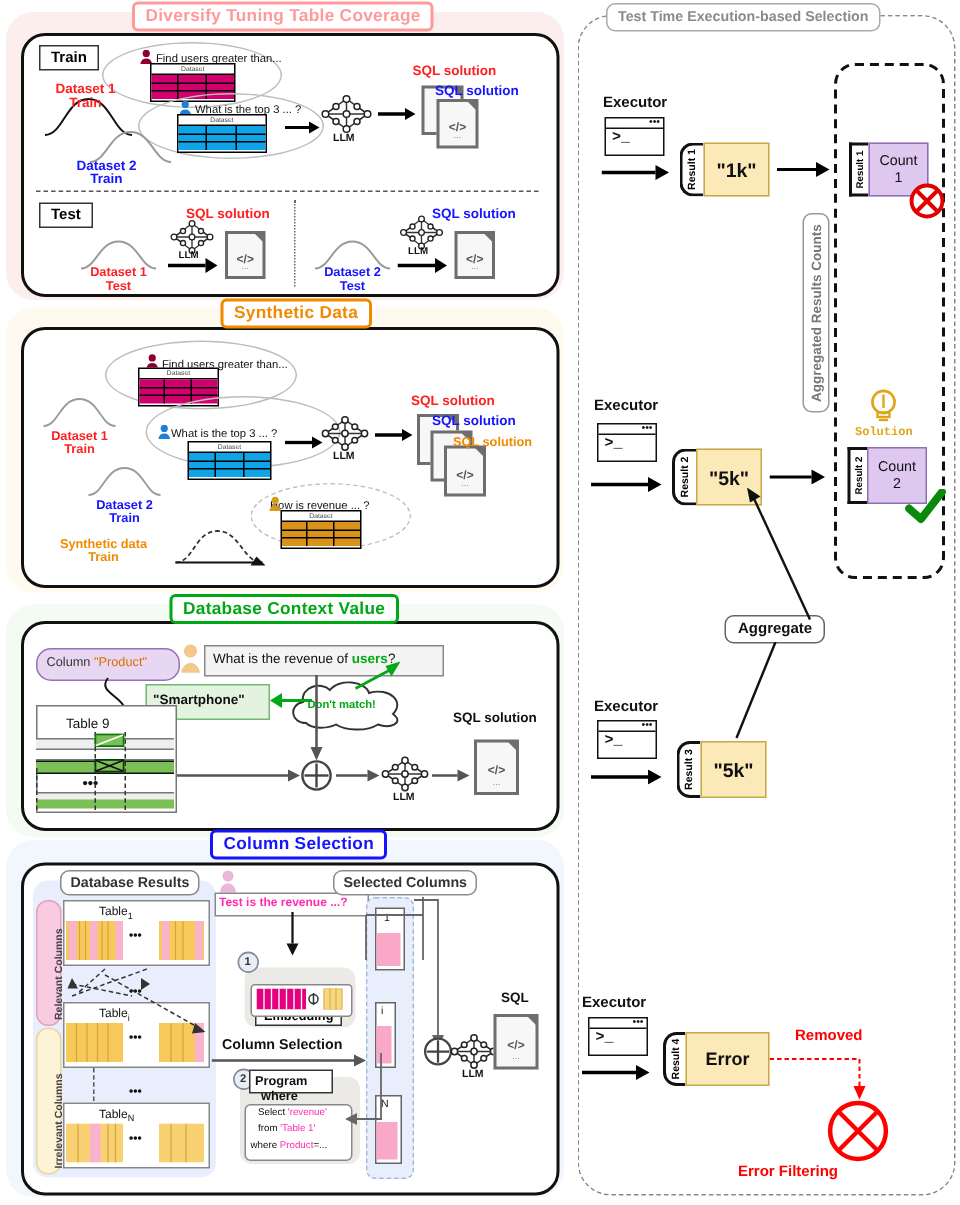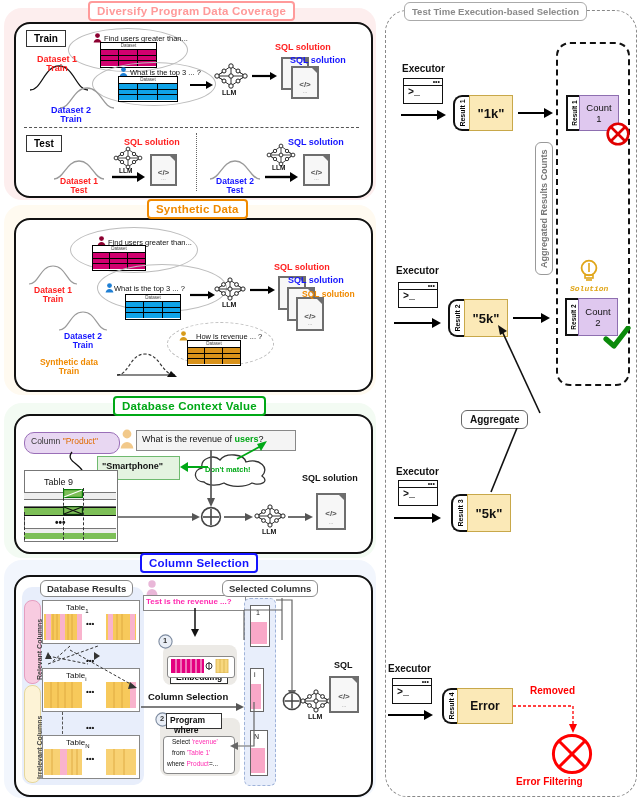--- a/index.html
+++ b/index.html
@@ -55,21 +55,21 @@
         display:flex;flex-direction:column;align-items:center;justify-content:center;
         font-size:9.5px;color:#111;line-height:11px;}
   
   .vlabel{position:absolute;transform-origin:0 0;}
 </style>
 </head>
 <body>
 
 <div class="outer" style="left:4px;top:8px;width:372px;height:192px;background:#fdeeee;"></div>
 <div class="panel" style="left:14px;top:22px;width:355px;height:172px;"></div>
-<div class="ptitle" style="left:88px;top:1px;color:#ff9a9a;border-color:#ff9a9a;">Diversify Program Data Coverage</div>
+<div class="ptitle" style="left:88px;top:1px;color:#ff9a9a;border-color:#ff9a9a;">Diversify Tuning Table Coverage</div>
 
 <div class="boxlbl" style="left:26px;top:30px;">Train</div>
 
 <div class="bub" style="left:68px;top:28px;width:118px;height:42px;"></div>
 <div class="t" style="left:104px;top:35px;font-size:7.5px;color:#111;">Find users greater than...</div>
 <svg class="abs" style="left:93px;top:33px;" width="9" height="10">
   <circle cx="4.5" cy="2.6" r="2.4" fill="#8c0030"></circle>
     <path d="M0.6 9.6 A4 4.6 0 0 1 8.4 9.6 Z" fill="#8c0030"></path>
 </svg>
 
@@ -266,21 +266,21 @@
   <div class="hd">Dataset</div>
   <div class="bd" style="height:16px;background:#0fa3e8;">
     <div class="vl" style="left:17px;"></div>
       <div class="vl" style="left:36px;"></div>
     <div class="hl" style="top:5px;"></div>
       <div class="hl" style="top:10px;"></div>
   </div>
 </div>
 
 <div class="bubd" style="left:167px;top:322px;width:105px;height:42px;"></div>
-<div class="t" style="left:196px;top:333px;font-size:7.5px;color:#111;">How is revenue ... ?</div>
+<div class="t" style="left:180px;top:333px;font-size:7.5px;color:#111;">How is revenue ... ?</div>
 <svg class="abs" style="left:179px;top:331px;" width="9" height="10">
   <circle cx="4.5" cy="2.6" r="2.4" fill="#d79b1a"></circle>
     <path d="M0.6 9.6 A4 4.6 0 0 1 8.4 9.6 Z" fill="#d79b1a"></path>
 </svg>
 <div class="dtab" style="left:187px;top:340px;width:52px;height:24px;">
   <div class="hd">Dataset</div>
   <div class="bd" style="height:16px;background:#d9921a;">
     <div class="vl" style="left:16px;"></div>
       <div class="vl" style="left:34px;"></div>
     <div class="hl" style="top:5px;"></div>
@@ -739,33 +739,33 @@
 <svg class="abs" style="left:513px;top:313px;" width="38" height="10">
   <line x1="0" y1="5" x2="28" y2="5" stroke="#000" stroke-width="2"></line>
     <polygon points="28,0 37,5 28,10" fill="#000"></polygon>
 </svg>
 <svg class="abs" style="left:578px;top:258px;" width="22" height="26">
   <circle cx="11" cy="10" r="7.4" fill="none" stroke="#e0a61a" stroke-width="1.8"></circle>
   <line x1="11" y1="5" x2="11" y2="14" stroke="#e0a61a" stroke-width="1.6"></line>
   <rect x="7" y="17" width="8" height="3" fill="none" stroke="#e0a61a" stroke-width="1.6"></rect>
   <line x1="8" y1="22" x2="14" y2="22" stroke="#e0a61a" stroke-width="1.6"></line>
 </svg>
-<div class="t b" style="left:570px;top:285px;font-size:8px;color:#e0a61a;font-family:'Liberation Mono','DejaVu Sans Mono',monospace;font-style:italic;">Solution</div>
+<div class="t b" style="left:570px;top:285px;font-size:8px;color:#e0a61a;font-family:'Liberation Mono','DejaVu Sans Mono',monospace;">Solution</div>
 <div class="rcap" style="left:565px;top:298px;width:13px;height:38px;border-radius:0;border-right:none;">
   <span style="font-size:6.5px;">Result 2</span>
 </div>
 <div class="cbox" style="left:578px;top:298px;width:40px;height:38px;">
   <div>Count</div>
   <div>2</div>
 </div>
 <svg class="abs" style="left:603px;top:326px;" width="28" height="24">
   <path d="M3 13 L11 20 L25 2" fill="none" stroke="#0a8a0a" stroke-width="5.2" stroke-linecap="round" stroke-linejoin="round"></path>
 </svg>
 
-<div class="roundlbl" style="left:461px;top:410px;font-size:10px;color:#111;border-color:#666;padding:3px 8px;">Aggregate</div>
+<div class="roundlbl" style="left:483px;top:410px;font-size:10px;color:#111;border-color:#666;padding:3px 8px;">Aggregate</div>
 <svg class="abs" style="left:498px;top:325px;" width="44" height="90">
   <line x1="42" y1="88" x2="4" y2="6" stroke="#111" stroke-width="1.6"></line>
   <polygon points="0,0 9,6 2,10" fill="#111"></polygon>
 </svg>
 <svg class="abs" style="left:487px;top:428px;" width="34" height="66">
   <line x1="30" y1="0" x2="4" y2="64" stroke="#111" stroke-width="1.6"></line>
 </svg>
 
 <div class="t b" style="left:396px;top:467px;font-size:10px;color:#111;">Executor</div>
 <div class="term" style="left:398px;top:480px;width:40px;height:26px;">
@@ -799,13 +799,13 @@
 <div class="t b" style="left:530px;top:686px;font-size:10px;color:#ff0000;">Removed</div>
 <svg class="abs" style="left:513px;top:700px;" width="66" height="36">
   <path d="M0 6 L60 6 L60 26" fill="none" stroke="#ff0000" stroke-width="1.3" stroke-dasharray="3 2"></path>
   <polygon points="56,24 60,33 64,24" fill="#ff0000"></polygon>
 </svg>
 <svg class="abs" style="left:551px;top:733px;" width="42" height="42">
   <circle cx="21" cy="21" r="18.6" fill="#fff" stroke="#ff0000" stroke-width="3"></circle>
   <line x1="8" y1="8" x2="34" y2="34" stroke="#ff0000" stroke-width="3"></line>
   <line x1="34" y1="8" x2="8" y2="34" stroke="#ff0000" stroke-width="3"></line>
 </svg>
-<div class="t b" style="left:516px;top:777px;font-size:10px;color:#ff0000;">Error Filtering</div>
+<div class="t b" style="left:492px;top:777px;font-size:10px;color:#ff0000;">Error Filtering</div>
 
 </body></html>

